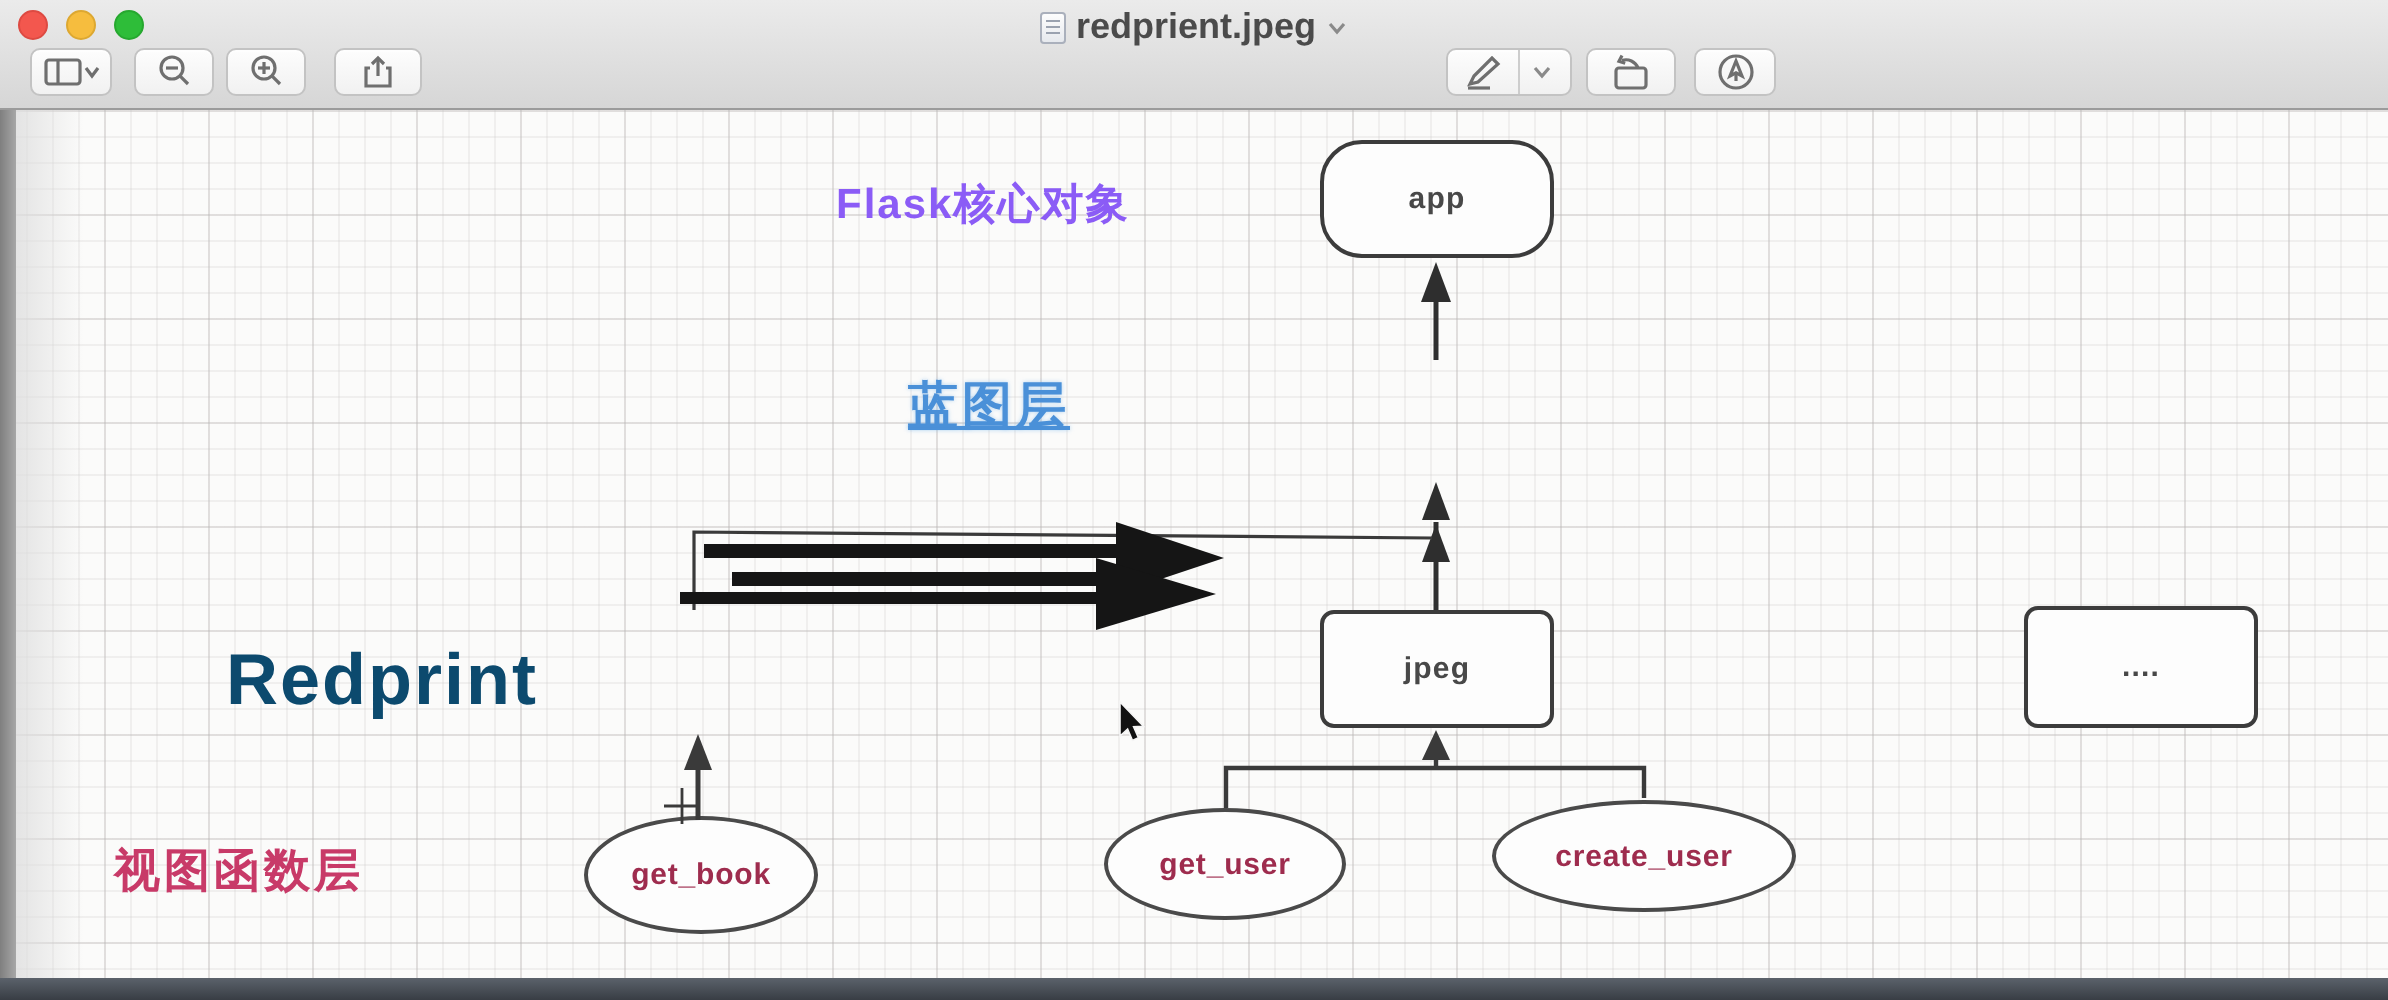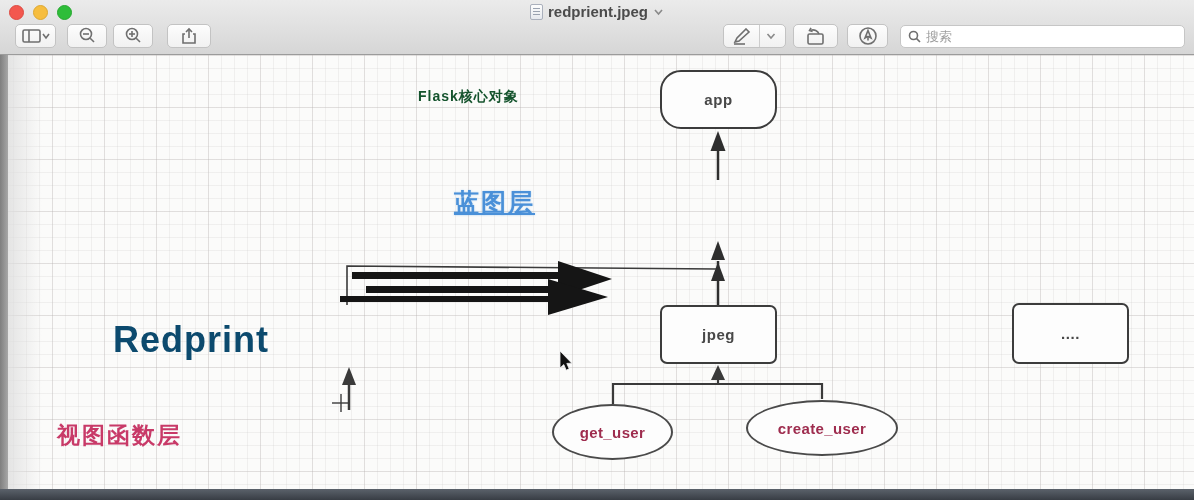--- a/index.html
+++ b/index.html
@@ -11,21 +11,21 @@
     background:linear-gradient(#ebebeb,#d6d6d6); border-bottom:1px solid #9b9b9b; }
   .title-row { position:relative; height:22px; }
   .traffic-lights { position:absolute; left:9px; top:5px; display:flex; gap:9px; }
   .tl { width:15px; height:15px; border-radius:50%; display:inline-block; }
   .tl.red { background:#f3574e; border:1px solid #dd4a42; }
   .tl.yellow { background:#f6bd3e; border:1px solid #dda831; }
   .tl.green { background:#2ebd39; border:1px solid #26a82f; }
   .title-group { position:absolute; left:0; right:0; top:3px; display:flex; justify-content:center; align-items:center; gap:5px; }
   .doc-icon { width:13px; height:16px; background:linear-gradient(#fdfdfd,#e6e9ee); border:1px solid #aab0bc; border-radius:2px; position:relative; }
   .doc-icon:after { content:""; position:absolute; left:2px; top:3px; width:7px; height:1px; background:#9aa2b0; box-shadow:0 3px 0 #9aa2b0, 0 6px 0 #9aa2b0; }
-  .title-text { font-size:15px; color:#4b4b4b; font-weight:bold; }
+  .title-text { font-size:18px; color:#4b4b4b; font-weight:bold; }
   .chev { stroke:#8a8a8a; stroke-width:1.6; fill:none; }
 
   .toolbar-row { position:relative; height:33px; }
   .tb-btn { position:absolute; top:2px; height:24px; background:linear-gradient(#fdfdfd,#f1f1f1);
     border:1px solid #c3c3c3; border-radius:5px; box-shadow:0 1px 0 rgba(255,255,255,.6) inset;
     display:flex; align-items:center; justify-content:center; }
   .tb-icon { stroke:#6f6f6f; fill:none; stroke-width:1.6; }
   .split-sep { width:1px; height:22px; background:#cdcdcd; }
   .search-field { position:absolute; top:3px; left:900px; width:285px; height:23px; background:#fff;
     border:1px solid #c6c6c6; border-radius:5px; display:flex; align-items:center; padding:0 7px; gap:5px; }
@@ -50,21 +50,21 @@
 
   
   .node { position:absolute; background:#fdfdfd; border:2px solid #3c3c3c; border-radius:7px;
     display:flex; align-items:center; justify-content:center;
     font-size:15px; font-weight:bold; color:#484848; letter-spacing:.6px; }
   .node.square { border-radius:3px; }
   .ellipse { position:absolute; background:#fdfdfd; border:2px solid #4a4a4a; border-radius:50%;
     display:flex; align-items:center; justify-content:center;
     font-size:15px; font-weight:bold; color:#9e2c4e; letter-spacing:.4px; }
   .lbl { position:absolute; font-weight:bold; white-space:nowrap; }
-  .lbl-flask { color:#14532d; font-size:14px; letter-spacing:1px; }
+  .lbl-flask { color:#8b5cf6; font-size:21px; letter-spacing:1px; }
   .lbl-blue { color:#4a90d8; font-size:25px; letter-spacing:2px; text-shadow:0 0 2px rgba(120,180,235,.55);text-decoration:underline; }
   .lbl-redprint { color:#0c4a6e; font-size:36px; letter-spacing:1px; }
   .lbl-viewfn { color:#c83a68; font-size:23px; letter-spacing:2px; }
   .overlay-svg { position:absolute; inset:0; }
 </style>
 </head>
 <body>
 
 <div class="window">
 
@@ -139,45 +139,39 @@
       </div>
 
       <div class="tb-btn" style="left:847px; width:41px;">
         <svg width="20" height="20">
           <circle cx="10" cy="10" r="8" class="tb-icon"></circle>
           <polygon points="10,4.5 13,12 10,10.4 7,12" class="tb-icon" stroke-width="1.2"></polygon>
           <line x1="10" y1="10.5" x2="10" y2="14.5" class="tb-icon" stroke-width="1.2"></line>
         </svg>
       </div>
 
-      <div class="search-field">
-        <svg width="13" height="13">
-          <circle cx="5.5" cy="5.5" r="4" class="tb-icon" stroke="#8f8f8f"></circle>
-          <line x1="8.6" y1="8.6" x2="12" y2="12" class="tb-icon" stroke="#8f8f8f"></line>
-        </svg>
-        <input type="text" placeholder="搜索" style="">
-      </div>
     </div>
   </div>
 
   <div class="content">
     <div class="paper"></div>
     <div class="left-shade"></div>
     <div class="left-edge"></div>
     <div class="bottom-edge"></div>
 
     <div class="lbl lbl-flask" style="left:418px; top:33px;">Flask核心对象</div>
     <div class="lbl lbl-blue" style="left:454px; top:131px;">蓝图层</div>
     <div class="lbl lbl-redprint" style="left:113px; top:264px;">Redprint</div>
     <div class="lbl lbl-viewfn" style="left:57px; top:365px;">视图函数层</div>
 
     <div class="node square" style="left:660px; top:15px; width:117px; height:59px;border-radius:21px;">app</div>
     <div class="node" style="left:660px; top:250px; width:117px; height:59px;">jpeg</div>
     <div class="node" style="left:1012px; top:248px; width:117px; height:61px;">....</div>
 
+    <div class="ellipse" style="left:292px; top:353px; width:117px; height:59px;">get_book</div>
     <div class="ellipse" style="left:552px; top:349px; width:121px; height:56px;">get_user</div>
     <div class="ellipse" style="left:746px; top:345px; width:152px; height:56px;">create_user</div>
 
     <svg class="overlay-svg" width="1194" height="445">
 
       <g>
         <line x1="718" y1="125" x2="718" y2="94" stroke="#2e2e2e" stroke-width="2.5"></line>
         <polygon points="718,76 710.5,96 725.5,96" fill="#2e2e2e"></polygon>
       </g>
 

